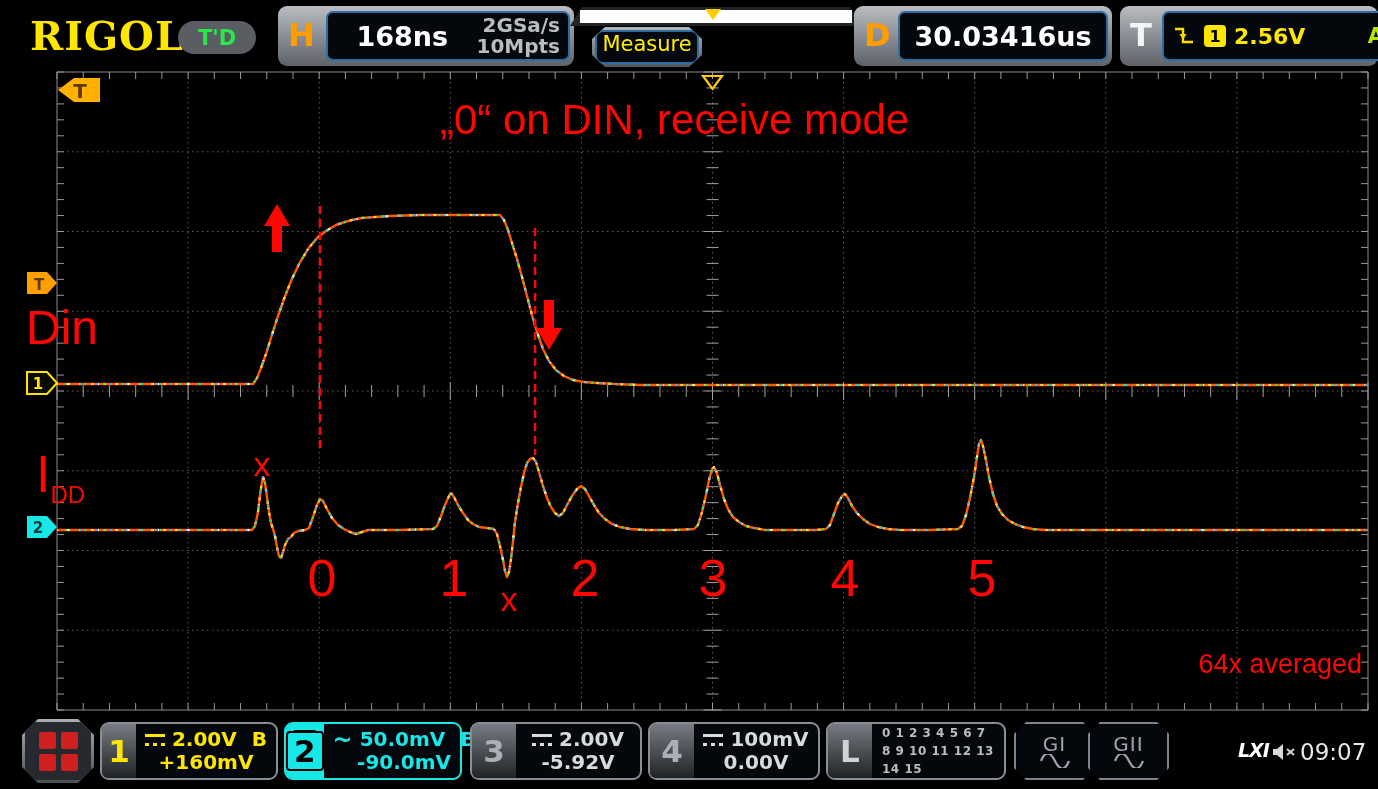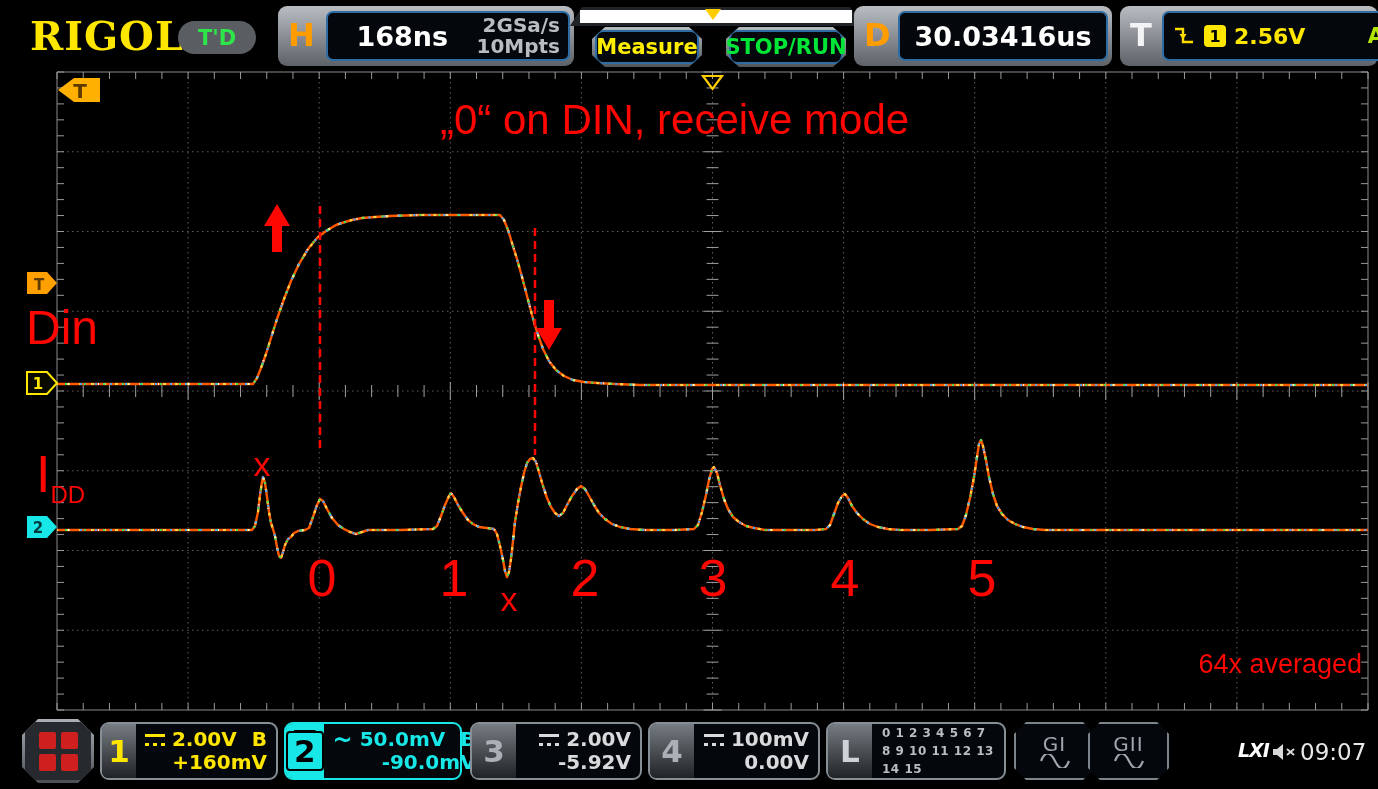--- a/index.html
+++ b/index.html
@@ -23,21 +23,21 @@
         color:#b9bdc2;font-size:20px;line-height:1.05;font-weight:bold;}
   #posbar{position:absolute;left:570px;top:7px;width:292px;height:19px;background:#202428;
         clip-path:polygon(12px 0,calc(100% - 12px) 0,100% 100%,0 100%);}
   #posbar-inner{position:absolute;left:10px;right:10px;top:3px;bottom:3px;background:#fff;}
   #pos-tri{position:absolute;left:135px;top:2px;width:0;height:0;border-left:8px solid transparent;
         border-right:8px solid transparent;border-top:11px solid #ffcc00;}
   .obtn{position:absolute;top:27px;height:40px;background:linear-gradient(#b5babf,#50555a);
         clip-path:polygon(13px 0,calc(100% - 13px) 0,100% 12px,100% calc(100% - 12px),
         calc(100% - 13px) 100%,13px 100%,0 calc(100% - 12px),0 12px);}
   .obtn .in{position:absolute;inset:3px;background:#04070b;border:2px solid #2e6da4;border-radius:8px;
-        display:flex;align-items:center;justify-content:center;font-weight:bold;font-size:21px;}
+        display:flex;align-items:flex-start;justify-content:center;font-weight:normal;font-size:21px;}
   #btn-measure{left:592px;width:110px;}
   #btn-measure .in{color:#ffee00;}
   #btn-stoprun{left:726px;width:120px;}
   #btn-stoprun .in{color:#00e636;}
   #d-block{left:854px;width:258px;}
   #d-lcd{left:44px;top:5px;width:206px;height:46px;justify-content:center;}
   #d-val{color:#fff;font-size:27px;font-weight:bold;}
   #t-block{left:1120px;width:258px;}
   #t-block .blabel{color:#f2f4f6;}
   #t-lcd{left:42px;top:5px;width:212px;height:46px;padding:0 8px;gap:8px;}
@@ -59,21 +59,21 @@
         background:linear-gradient(#aab0b5,#4a4f54);
         clip-path:polygon(16px 0,calc(100% - 16px) 0,100% 16px,100% calc(100% - 16px),
         calc(100% - 16px) 100%,16px 100%,0 calc(100% - 16px),0 16px);}
   #menu-btn .in{position:absolute;inset:3px;background:#26292d;border-radius:8px;
         display:grid;grid-template-columns:17px 17px;grid-gap:5px;place-content:center;}
   #menu-btn .sq{width:17px;height:17px;background:#cf1f1f;border-radius:2px;}
   .chb{position:absolute;top:722px;height:58px;border:2px solid #878f96;border-radius:9px;
         background:#04070b;display:flex;box-sizing:border-box;}
   .chtab{width:44px;background:linear-gradient(#767c82,#202326);display:flex;align-items:center;
         justify-content:center;font-weight:bold;font-size:31px;border-radius:6px 0 0 6px;}
-  .chread{flex:1;display:flex;flex-direction:column;justify-content:center;align-items:flex-end;
+  .chread{flex:1;display:flex;flex-direction:column;justify-content:center;align-items:center;
         padding:0 9px;line-height:1.15;font-size:20px;font-weight:bold;}
   .chrow{display:flex;align-items:center;gap:7px;}
   .dc-icon{width:20px;height:9px;border-top:3px solid currentColor;
         background:repeating-linear-gradient(90deg,currentColor 0 4px,transparent 4px 8px);
         background-size:100% 3px;background-position:left bottom;background-repeat:no-repeat;}
   .ac-icon{font-size:24px;font-weight:bold;line-height:10px;}
   .bwl{margin-left:8px;}
   .chb.active{border-color:#18e7e7;}
   .chb.active .chtab{background:#18e7e7;color:#000;}
   .chb.active .chread{color:#18e7e7;}
@@ -117,25 +117,20 @@
   </div>
 
   <div id="posbar">
     <div id="posbar-inner"></div>
     <div id="pos-tri"></div>
   </div>
 
   <div class="obtn" id="btn-measure">
     <div class="in">
         <span>Measure</span>
-      </div>
-  </div>
-  <div class="obtn" id="btn-stoprun">
-    <div class="in">
-        <span>STOP/RUN</span>
       </div>
   </div>
 
   <div class="tblock" id="d-block">
     <div class="blabel">D</div>
     <div class="lcd" id="d-lcd">
       <div id="d-val">30.03416us</div>
     </div>
   </div>
 

